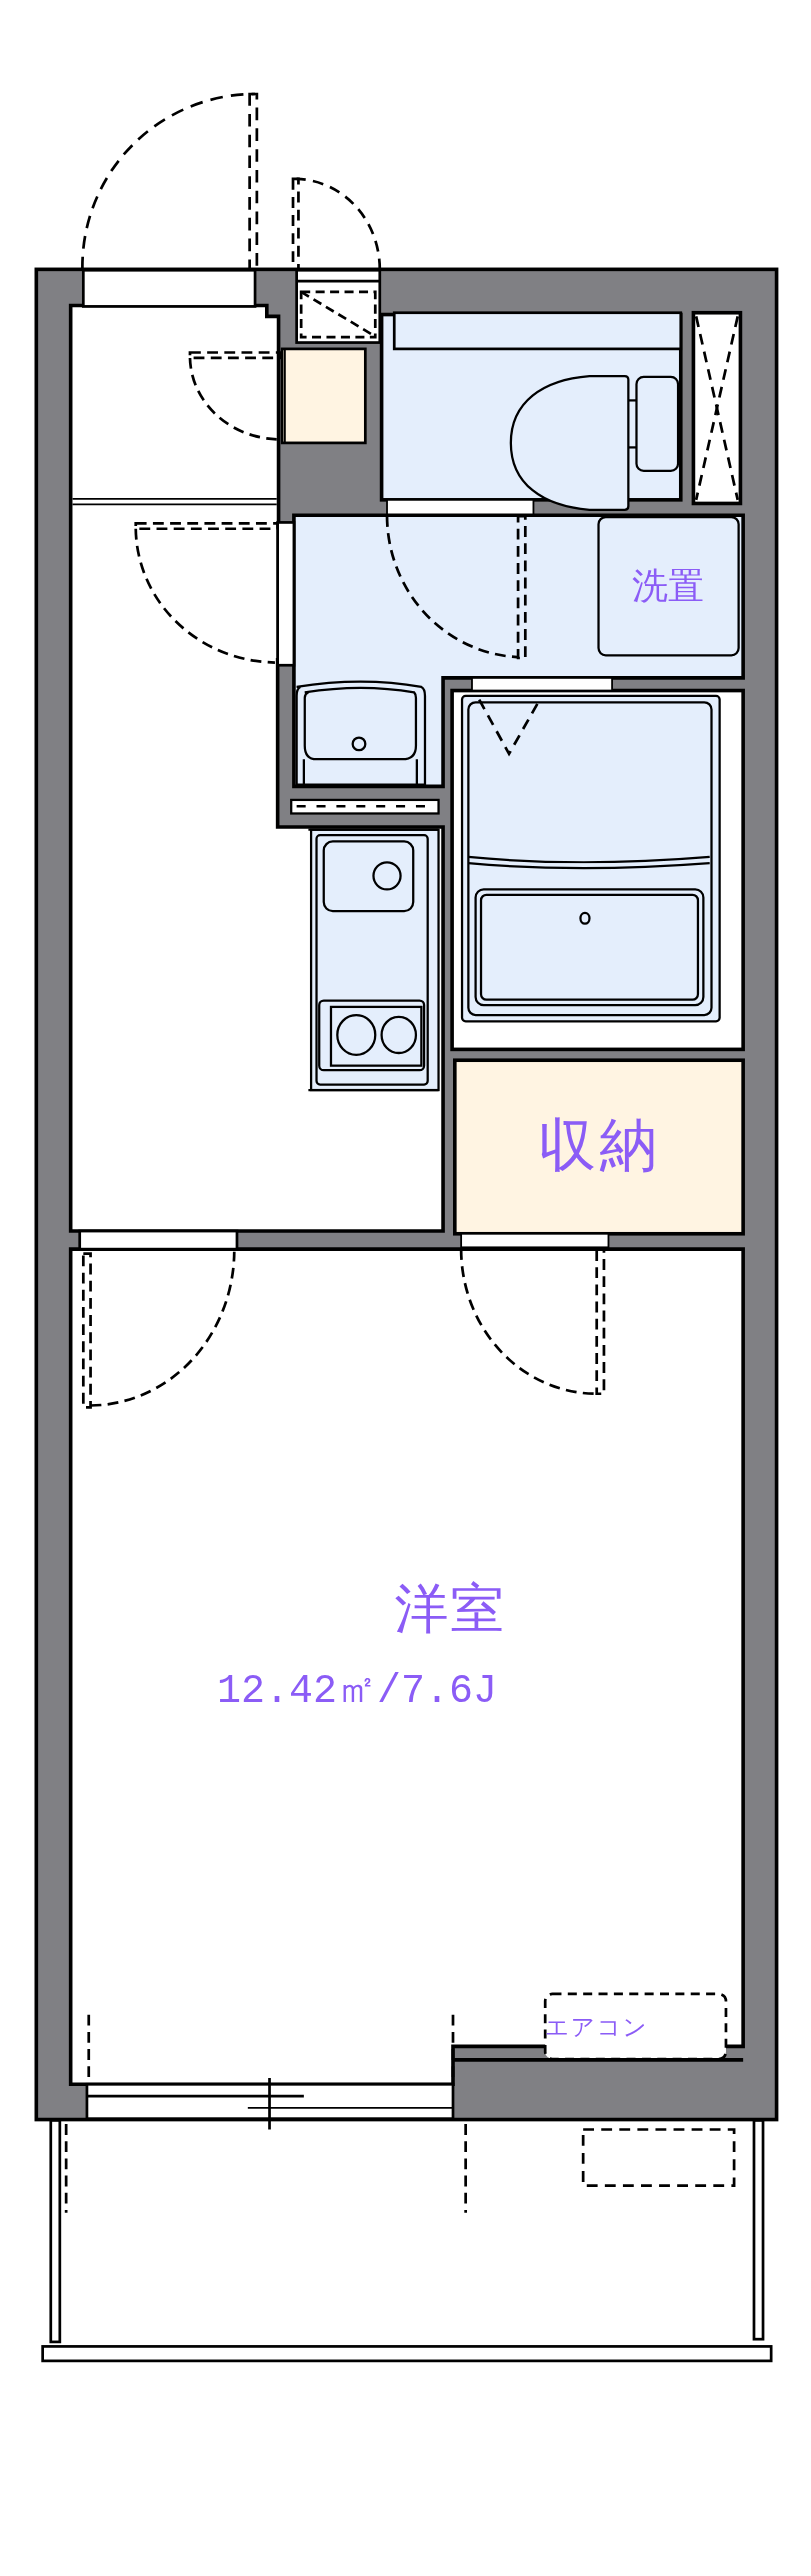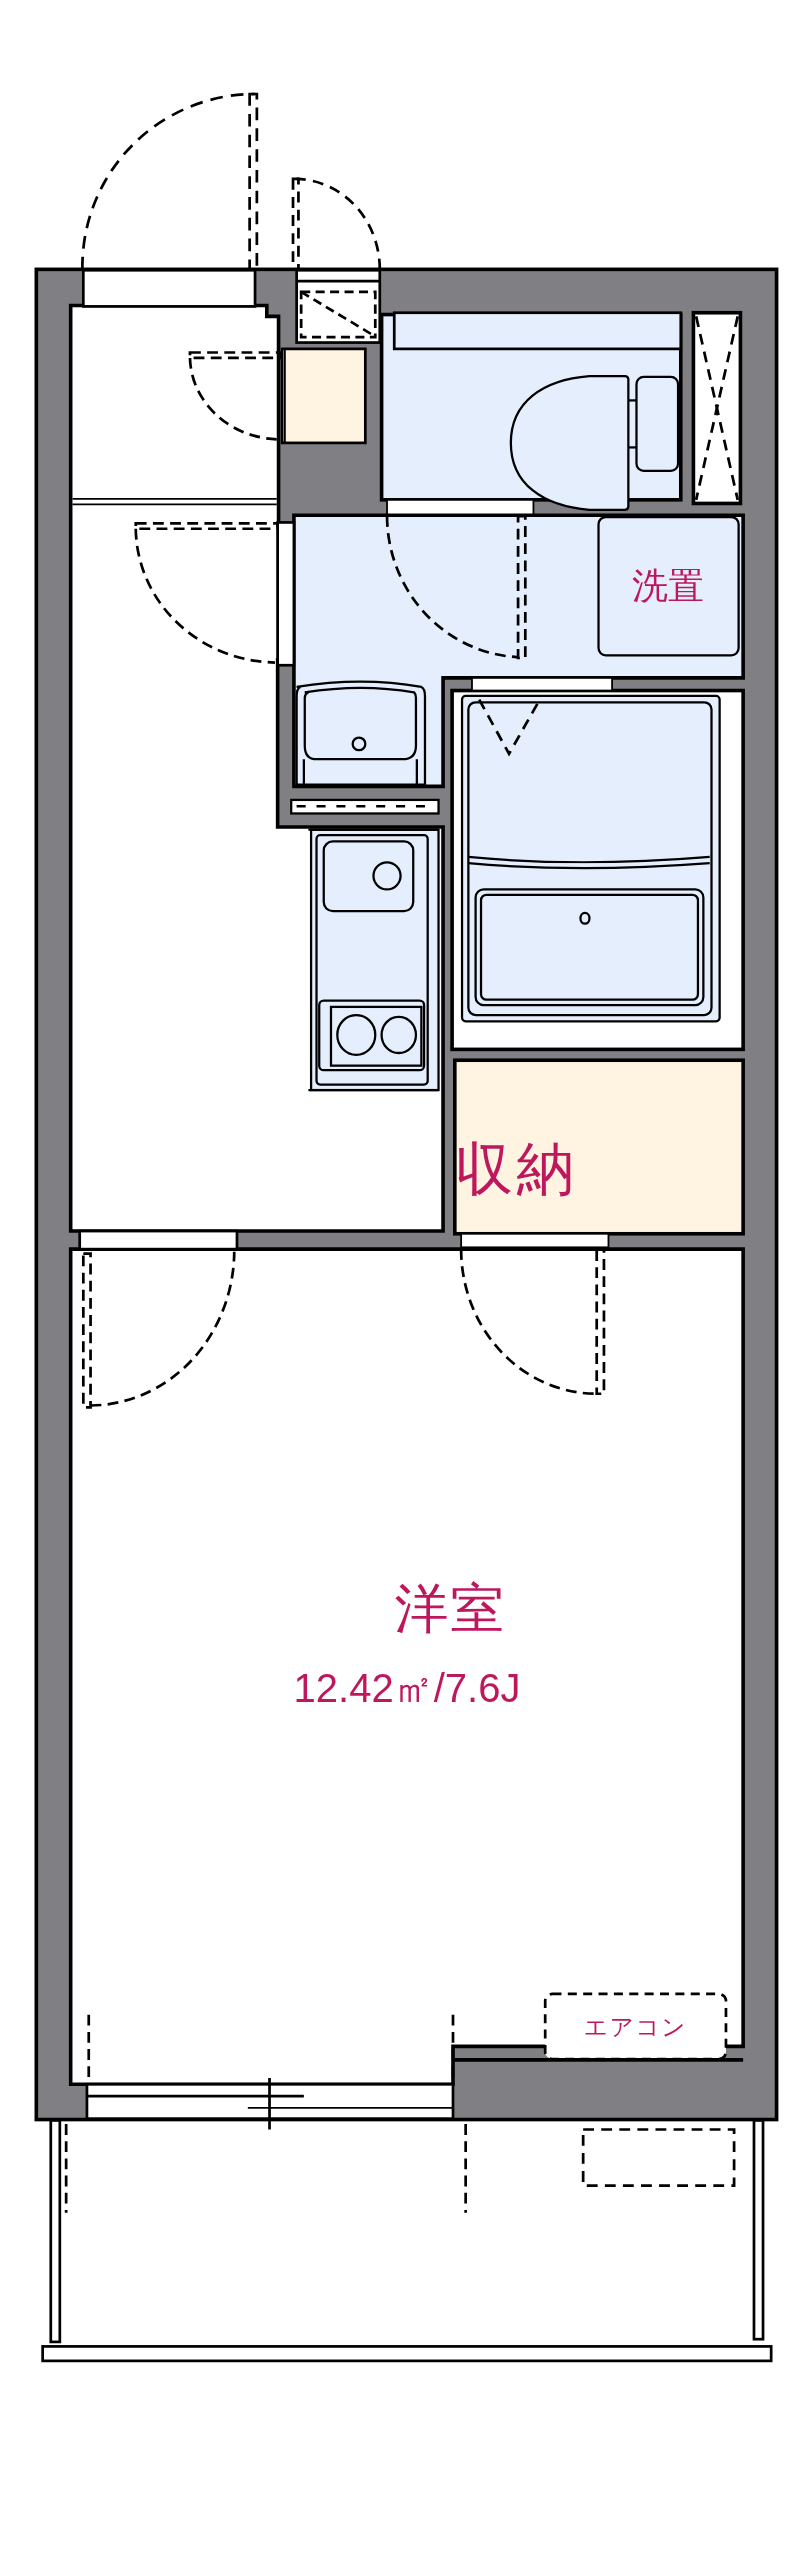--- a/index.html
+++ b/index.html
@@ -1,23 +1,23 @@
 <!DOCTYPE html>
 <html style="font-size:14.5px"><head>
 <meta charset="utf-8">
 <style>
   html, body { margin: 0; padding: 0; background: #ffffff; }
   body { width: 812px; height: 2576px; position: relative; overflow: hidden; font-family: "DejaVu Sans", "Liberation Sans", sans-serif; }
   #plan { position: absolute; left: 0; top: 0; width: 812px; height: 2576px; }
-  .lbl { position: absolute; color: #be185d; white-space: nowrap; font-family: Liberation Sans, sans-serif; }
+  .lbl { position: absolute; color: #8b5cf6; white-space: nowrap; font-family: Liberation Mono, monospace; }
   .room-name { font-size: 54px; left: 298px; top: 1573px; width: 208px; text-align: right; letter-spacing: 1.8px; }
-  .room-area { font-size: 40px; left: 217px; top: 1661px; width: 380px; text-align: center; }
-  .storage-name { font-size: 58px; left: 455px; top: 1107px; width: 289px; text-align: left; letter-spacing: 3.6px; margin-top: 24px; }
+  .room-area { font-size: 40px; left: 217px; top: 1661px; width: 380px; text-align: left; }
+  .storage-name { font-size: 58px; left: 455px; top: 1107px; width: 289px; text-align: center; letter-spacing: 3.6px; }
   .wash-name { font-size: 36px; left: 598px; top: 562px; width: 140px; text-align: center; }
-  .ac-name { font-size: 23.5px; left: 545px; top: 2011px; width: 181px; text-align: center; letter-spacing: 1.8px; }
+  .ac-name { font-size: 23.5px; left: 545px; top: 2011px; width: 181px; text-align: left; letter-spacing: 1.8px; }
 </style>
 </head>
 <body>
 
 <svg id="plan" viewBox="0 0 898 2850" xmlns="http://www.w3.org/2000/svg">
 
   <g fill="none" stroke="#000" stroke-width="3" stroke-dasharray="14,9">
     <path d="M91 298 A191 191 0 0 1 282 104"></path>
     <rect x="276" y="104" width="8" height="194"></rect>
   </g>

